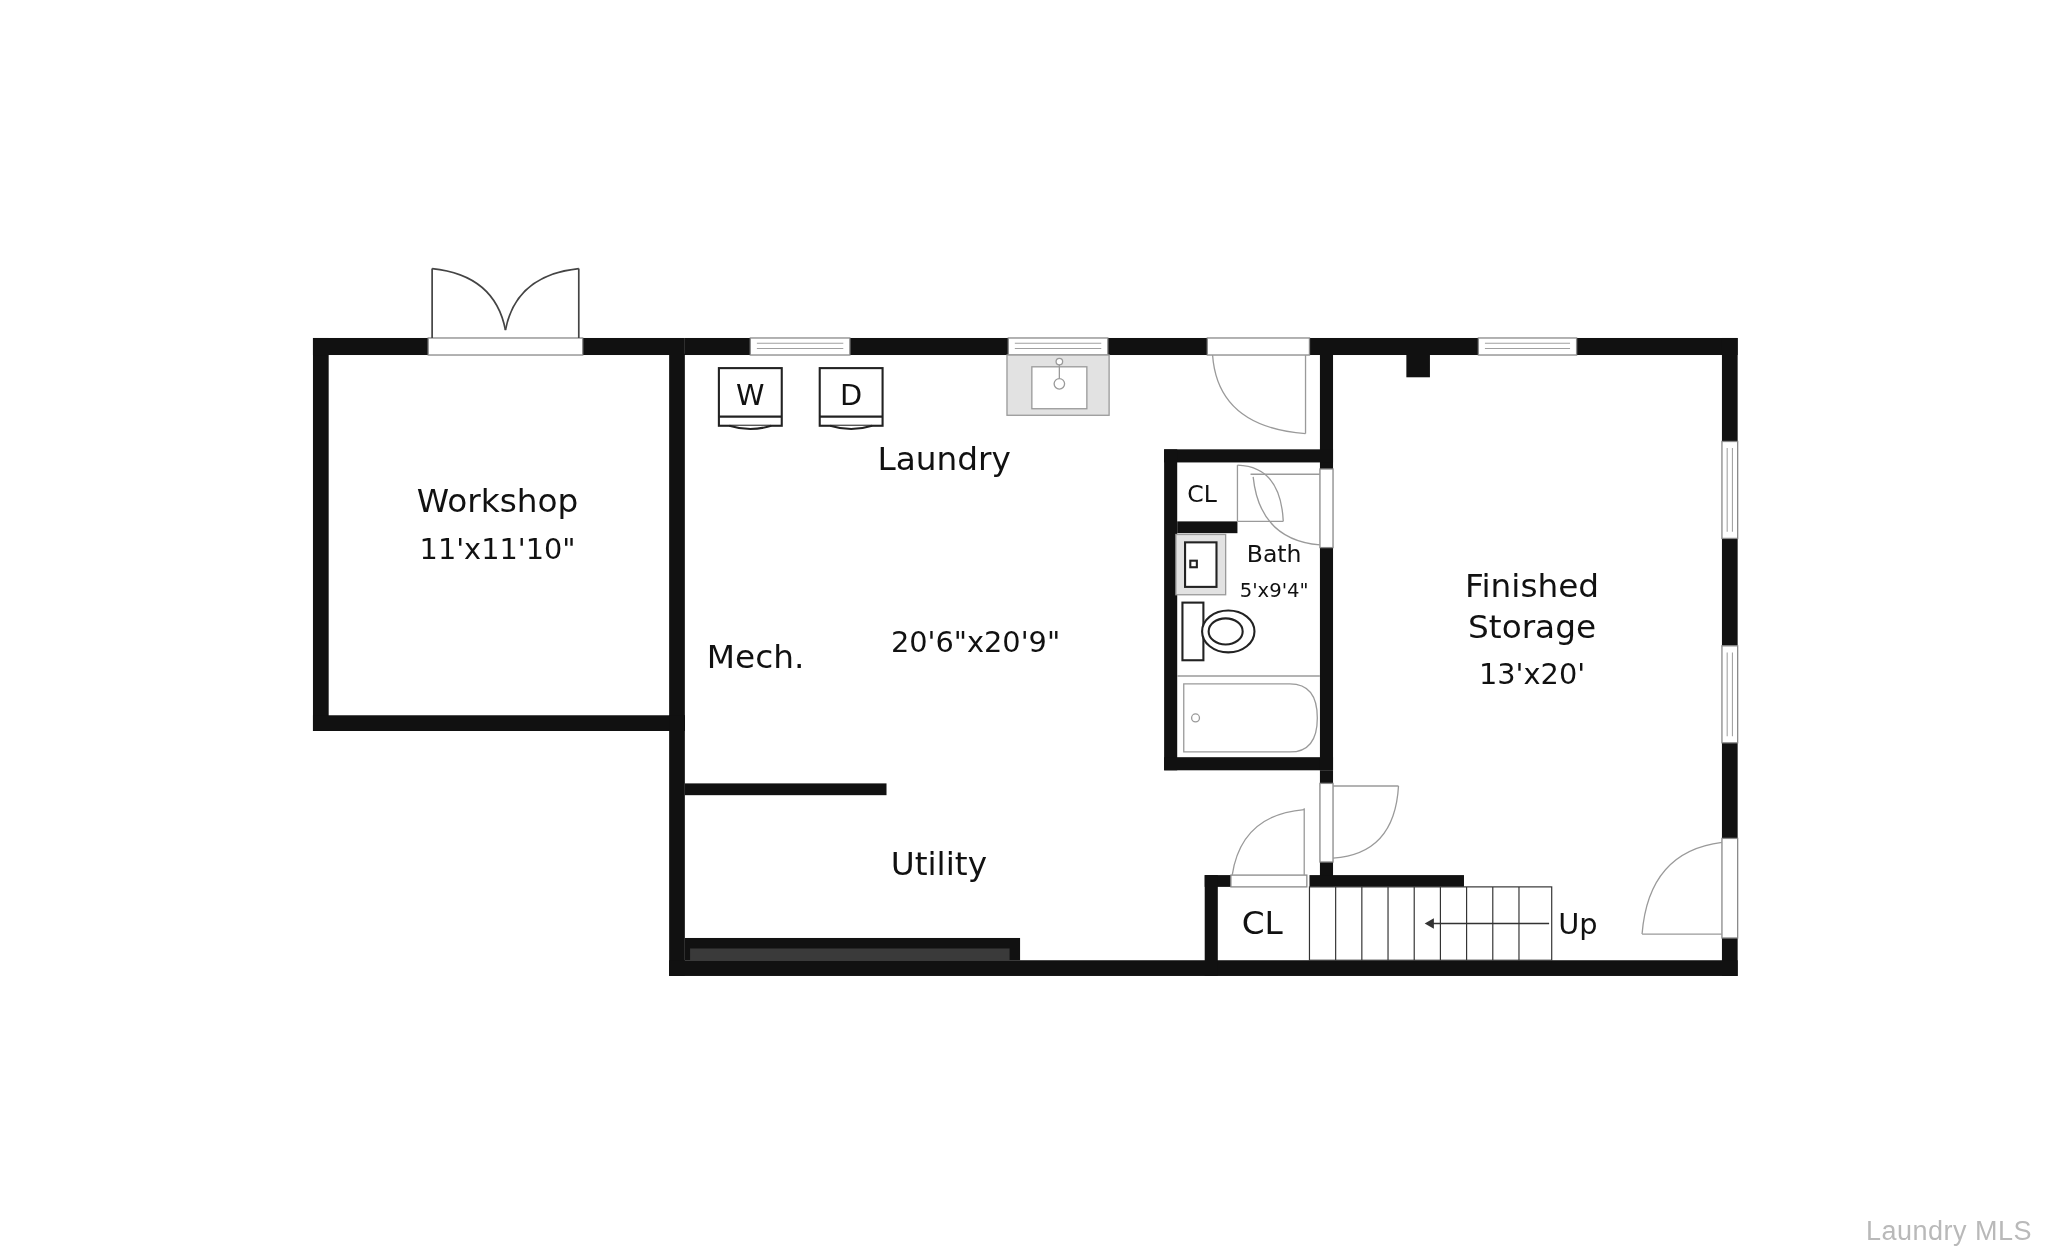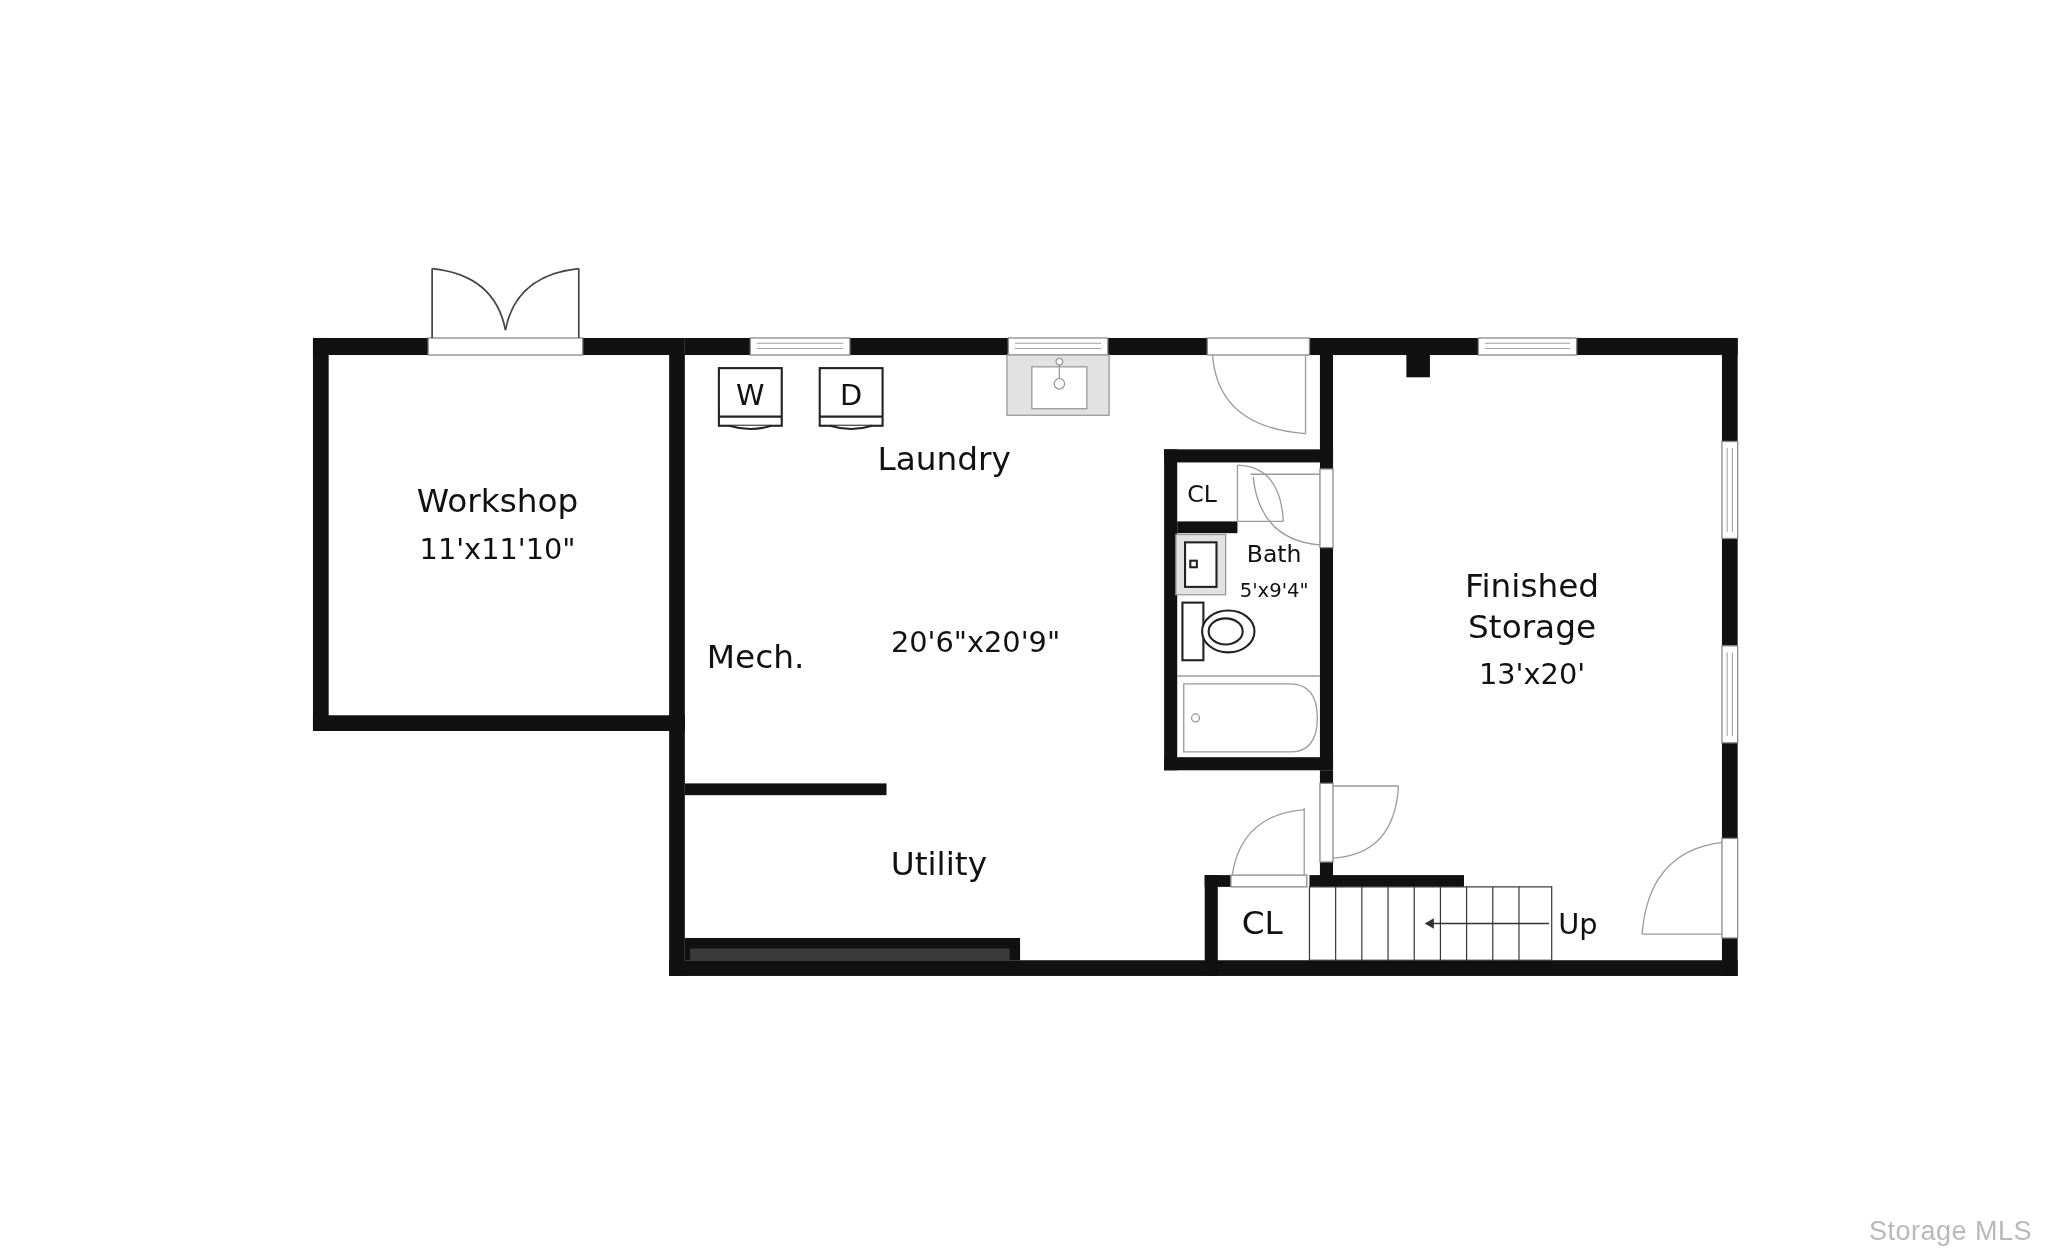--- a/index.html
+++ b/index.html
@@ -230,13 +230,13 @@
   <text class="label lbl-sm" x="918" y="383">CL</text>
 
   <text class="label lbl-lg" x="1170" y="456">Finished</text>
   <text class="label lbl-lg" x="1170" y="487">Storage</text>
   <text class="label lbl-md" x="1170" y="522">13'x20'</text>
 
   <text class="label lbl-lg" x="964" y="713">CL</text>
   <text class="label lbl-md" x="1205" y="713">Up</text>
 </svg>
 
-<div class="watermark">Storage MLS</div>
+<div class="watermark">Laundry MLS</div>
 
 </body></html>

